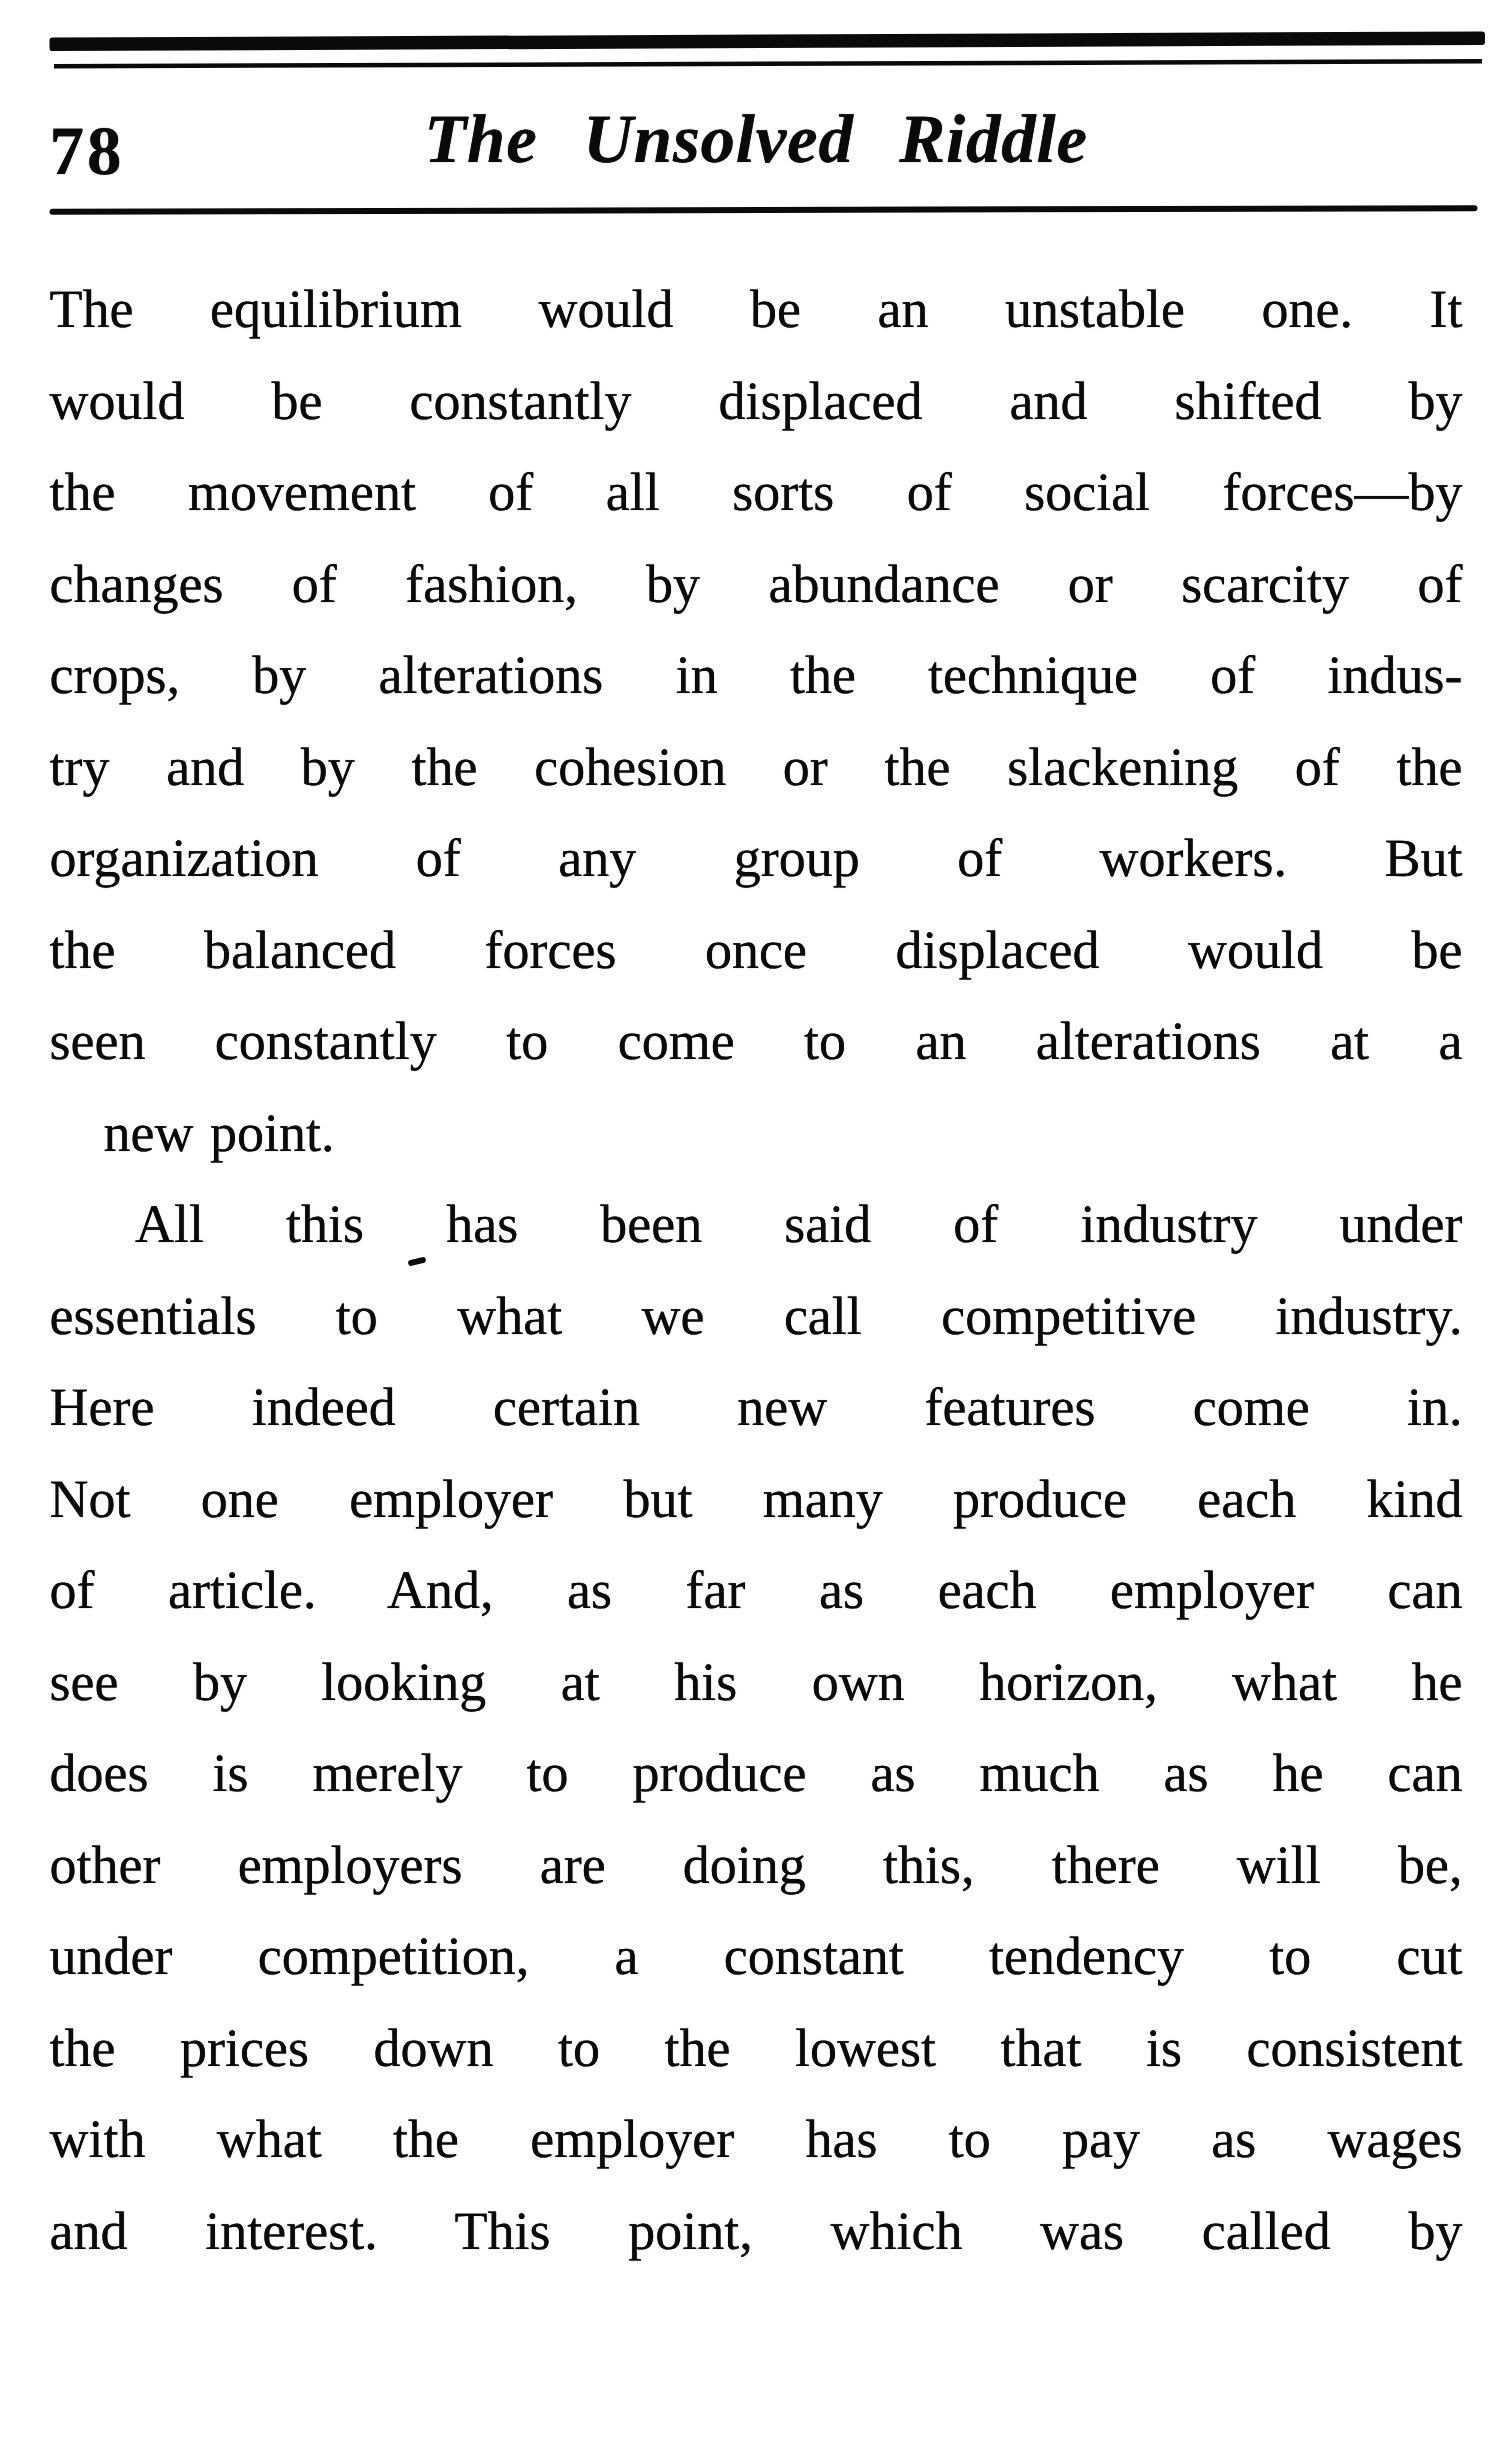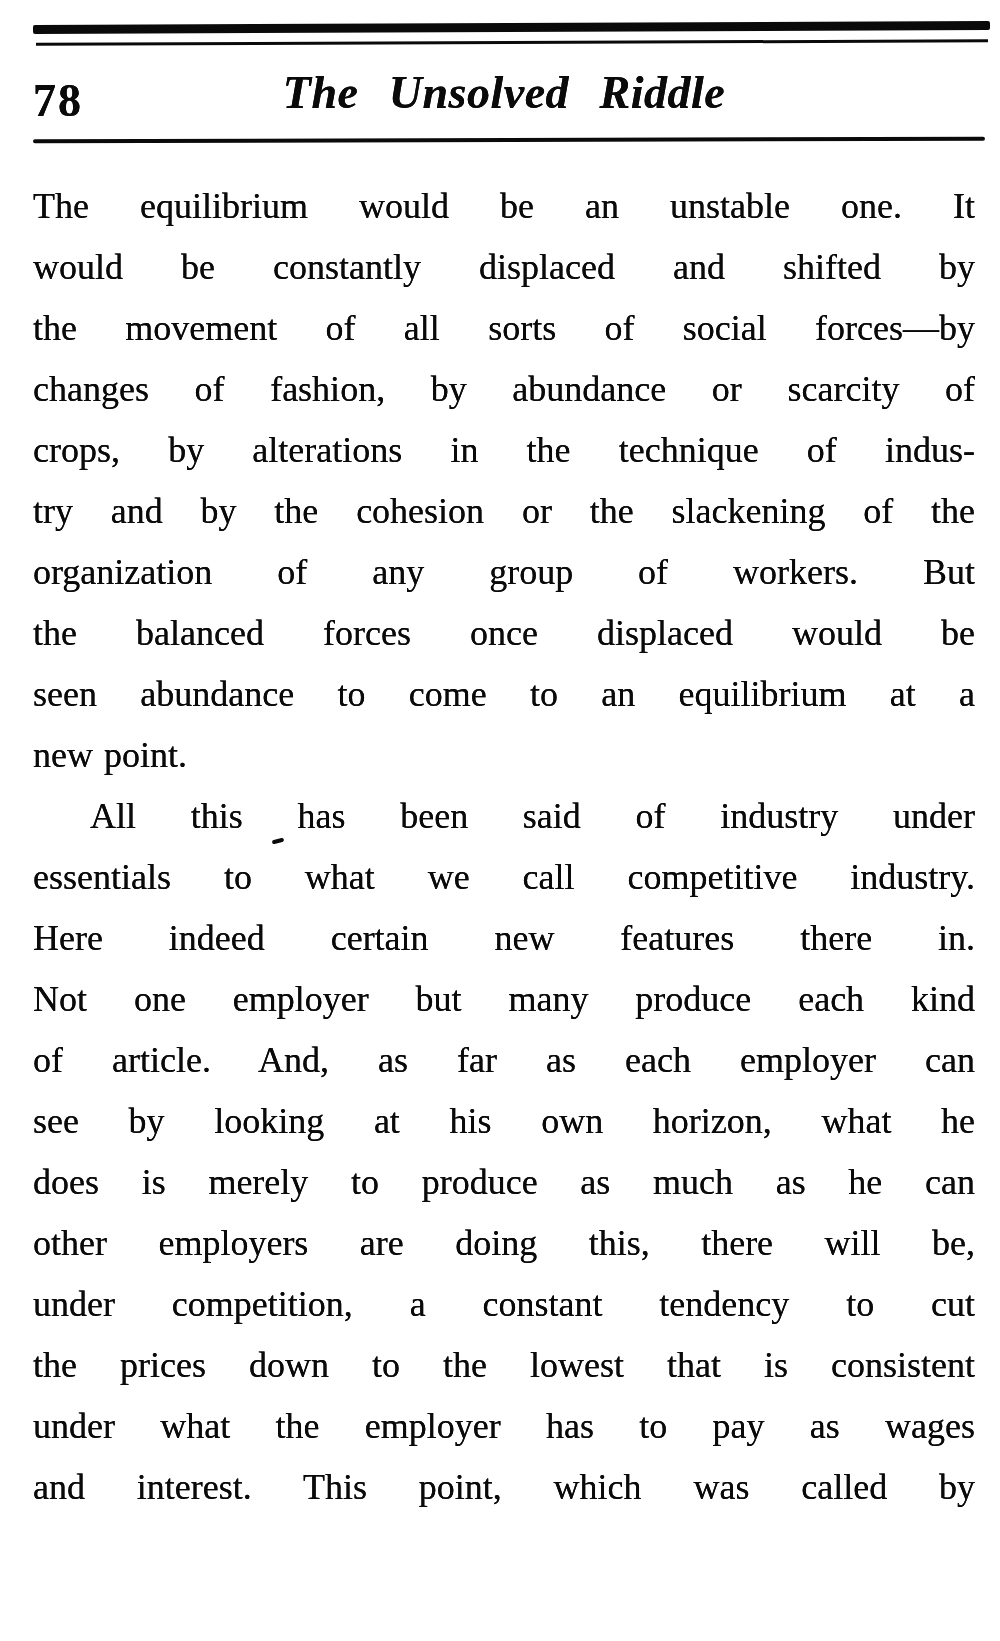--- a/index.html
+++ b/index.html
@@ -71,20 +71,21 @@
     word-spacing: 2px;
   }
   .line {
     text-align: justify;
     text-align-last: justify;
     height: 61px;
     white-space: normal;
   }
   .line.no-justify {
     text-align-last: left;
+    margin-left: 36px;
   }
   .line.indent {
     text-indent: 57px;
   }
   
   .scan-artifact {
     position: absolute;
     left: 272px;
     top: 839px;
     width: 12px;
@@ -112,34 +113,34 @@
   <div class="body-text">
       <div>
         <div class="line">The equilibrium would be an unstable one. It</div>
         <div class="line">would be constantly displaced and shifted by</div>
         <div class="line">the movement of all sorts of social forces—by</div>
         <div class="line">changes of fashion, by abundance or scarcity of</div>
         <div class="line">crops, by alterations in the technique of indus-</div>
         <div class="line">try and by the cohesion or the slackening of the</div>
         <div class="line">organization of any group of workers. But</div>
         <div class="line">the balanced forces once displaced would be</div>
-        <div class="line">seen abundance to come to an equilibrium at a</div>
+        <div class="line">seen constantly to come to an alterations at a</div>
         <div class="line no-justify">new point.</div>
       </div>
       <div>
         <div class="line indent">All this has been said of industry under</div>
         <div class="line">essentials to what we call competitive industry.</div>
-        <div class="line">Here indeed certain new features there in.</div>
+        <div class="line">Here indeed certain new features come in.</div>
         <div class="line">Not one employer but many produce each kind</div>
         <div class="line">of article. And, as far as each employer can</div>
         <div class="line">see by looking at his own horizon, what he</div>
         <div class="line">does is merely to produce as much as he can</div>
         <div class="line">other employers are doing this, there will be,</div>
         <div class="line">under competition, a constant tendency to cut</div>
         <div class="line">the prices down to the lowest that is consistent</div>
-        <div class="line">under what the employer has to pay as wages</div>
+        <div class="line">with what the employer has to pay as wages</div>
         <div class="line">and interest. This point, which was called by</div>
       </div>
     </div>
 
   <div class="scan-artifact"></div>
 
 </div>
 
 </body></html>

